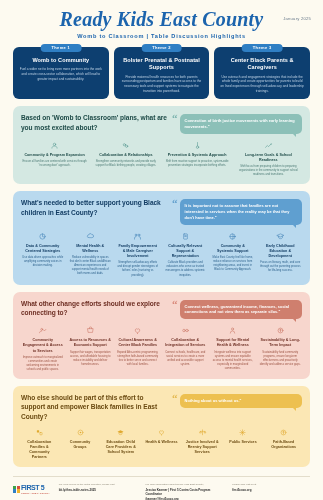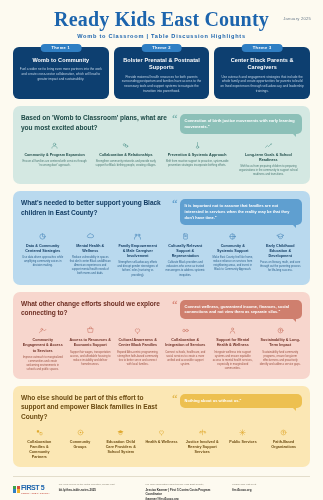--- a/index.html
+++ b/index.html
@@ -8,21 +8,21 @@
     background: #fdfaf0;
     font-family: "Liberation Sans", sans-serif;
     overflow: hidden;
   }
   .page { position: relative; width: 323px; height: 500px; background: #fdfaf0; }
 
   
   .header { padding: 9px 0 2px 0; text-align: center; position: relative; }
   .title {
     font-family: "Liberation Serif", serif;
-    font-weight: 700;
+    font-style: italic; font-weight: 700;
     font-size: 20px; color: #1c64ad; letter-spacing: .2px;
     line-height: 1.05;
   }
   .subtitle {
     margin-top: 3px; font-size: 5.6px; font-weight: 700;
     color: #1c64ad; letter-spacing: .75px;
   }
   .date {
     position: absolute; right: 12px; top: 16px;
     font-size: 4.2px; color: #6b7c8c; letter-spacing: .2px;

